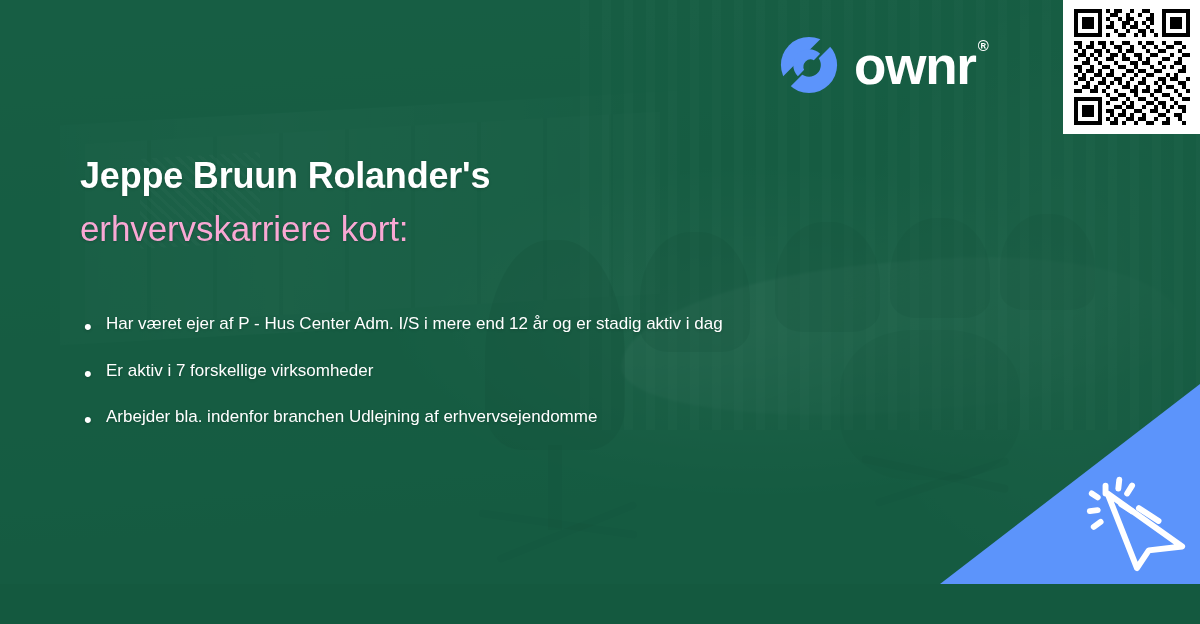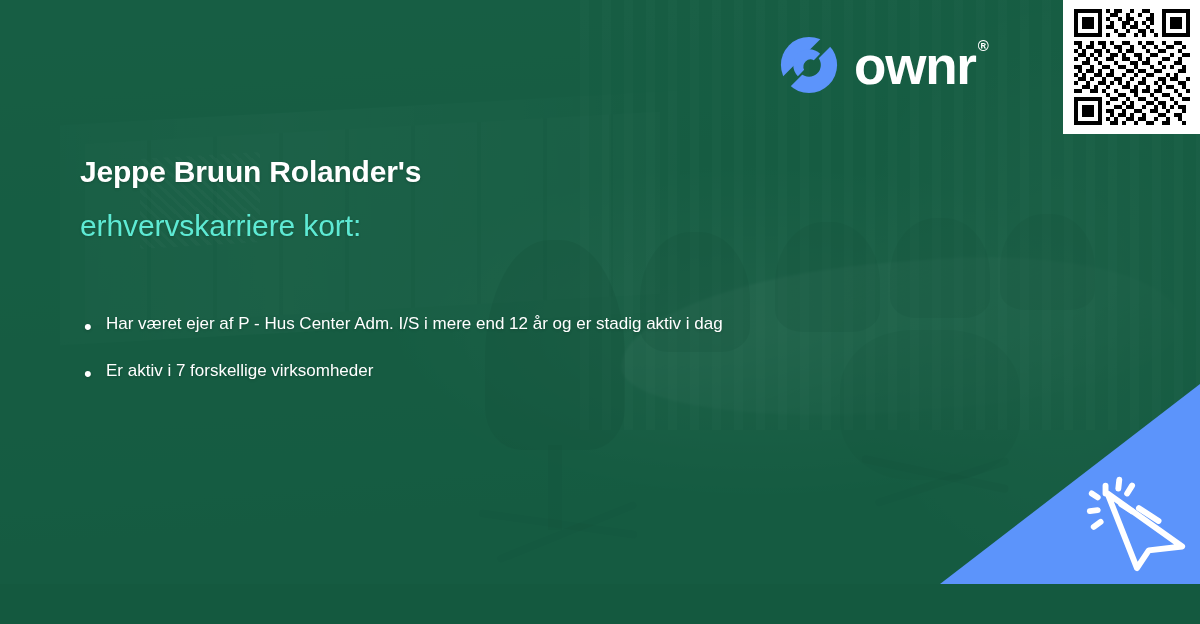--- a/index.html
+++ b/index.html
@@ -100,27 +100,27 @@
   
   .qr-panel {
     position:absolute; left:1063px; top:0; width:137px; height:134px;
     background:#ffffff; padding:9px;
   }
   .qr-panel svg { display:block; width:100%; height:100%; }
 
   
   .title {
     position:absolute; left:80px; top:155px;
-    color:#ffffff; font-size:30px; font-weight:700;
+    color:#ffffff; font-size:36px; font-weight:700;
     letter-spacing:-.2px; line-height:1.16;
     text-shadow:0 1px 3px rgba(0,0,0,.18);
   }
   .subtitle {
     position:absolute; left:80px; top:208px;
-    color:#5eead4; font-size:30px; font-weight:400;
+    color:#f9a8d4; font-size:35px; font-weight:400;
     letter-spacing:-.1px; line-height:1.2;
     text-shadow:0 1px 3px rgba(0,0,0,.18);
   }
   .bullets {
     position:absolute; left:84px; top:312px; width:880px;
     list-style:none;
   }
   .bullets li {
     position:relative; color:#ffffff;
     font-size:17px; font-weight:500; line-height:1.45;
@@ -397,20 +397,21 @@
       </g>
     </svg>
   </div>
 
   <div class="title">Jeppe Bruun Rolander's</div>
   <div class="subtitle">erhvervskarriere kort:</div>
 
   <ul class="bullets">
     <li>Har været ejer af P - Hus Center Adm. I/S i mere end 12 år og er stadig aktiv i dag</li>
     <li>Er aktiv i 7 forskellige virksomheder</li>
+    <li>Arbejder bla. indenfor branchen Udlejning af erhvervsejendomme</li>
   </ul>
 
   <div class="corner">
     <svg class="cursor" viewBox="0 0 120 112">
       <g fill="none" stroke="#ffffff" stroke-width="6" stroke-linecap="round" stroke-linejoin="round">
         <path d="M30 22 L30 30 M16 30 L22 34 M14 48 L22 47 M18 64 L25 59 M44 16 L43 25 M57 22 L52 30"></path>
         <path d="M32 30 L108 84 L74 88 L62 106 Z"></path>
         <path d="M46 41 L57 48 M64 45 L84 58"></path>
       </g>
     </svg>

